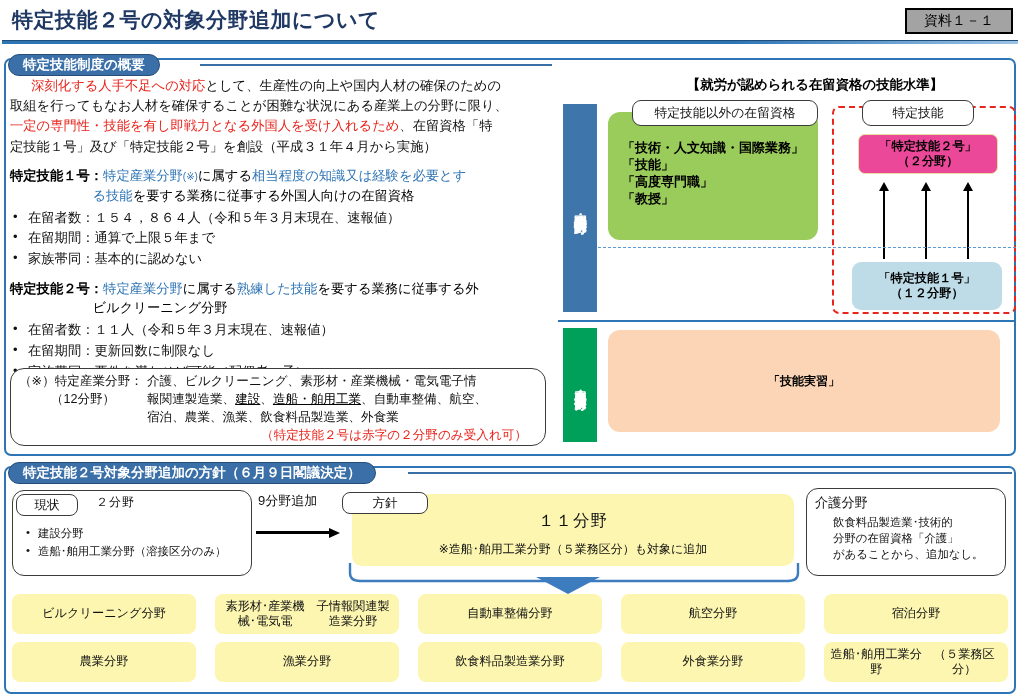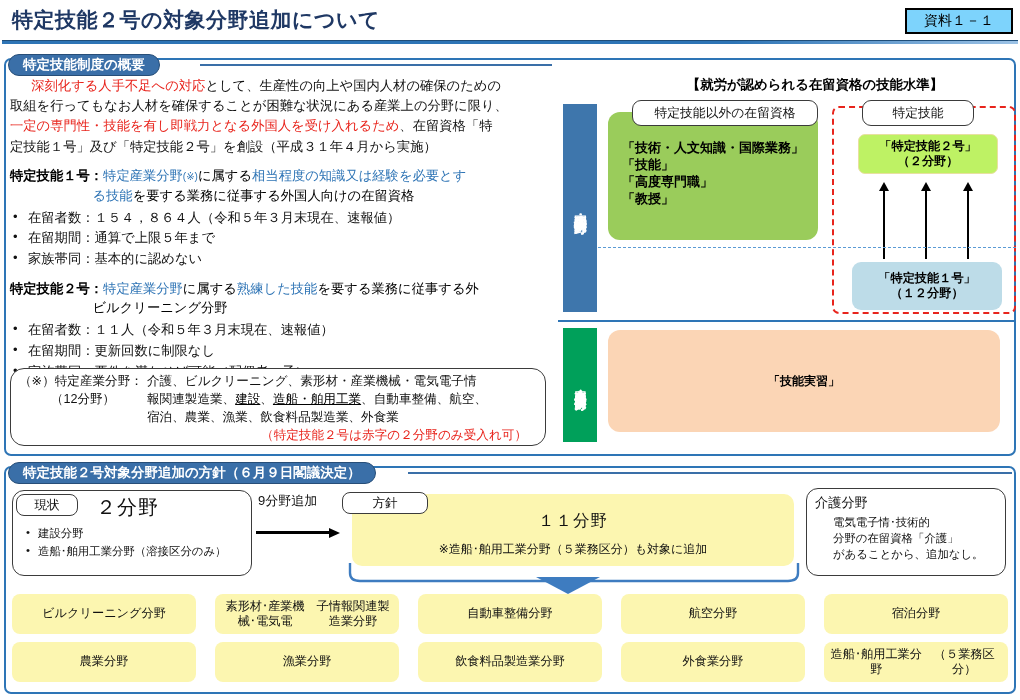--- a/index.html
+++ b/index.html
@@ -18,21 +18,21 @@
     font-size: 21px; font-weight: bold; color: #1F3864;
     letter-spacing: 0.5px;
   }
   .title-rule {
     position: absolute; left: 2px; top: 40px; width: 1016px; height: 4px;
     background: linear-gradient(to right, #2E75B6 0%, #2E75B6 72%, #9DC3E6 100%);
     border-top: 1px solid #1F4E79;
   }
   .doc-badge {
     position: absolute; left: 905px; top: 8px; width: 108px; height: 26px;
-    border: 2px solid #000; background: #7dd3fc;
+    border: 2px solid #000; background: #a3a3a3;
     display: flex; align-items: center; justify-content: center;
     font-size: 14px; color: #000;
   }
 
   
   .panel {
     position: absolute; border: 2px solid #2E75B6; border-radius: 7px; background: #fff;
   }
   #panel-top { left: 4px; top: 58px; width: 1012px; height: 398px; }
   #panel-bottom { left: 4px; top: 466px; width: 1012px; height: 228px; }
@@ -113,21 +113,21 @@
   #label-tokutei { left: 862px; top: 100px; width: 112px; height: 26px; }
 
   .green-box {
     position: absolute; left: 608px; top: 112px; width: 210px; height: 128px;
     background: #9ACC5B; border-radius: 12px;
     padding: 28px 0 16px 14px;
     font-size: 13px; font-weight: bold; line-height: 1.3; color: #000;
   }
   .yellow-box-2 {
     position: absolute; left: 858px; top: 134px; width: 140px; height: 40px;
-    background: #bef264; border: 1px solid #E8E0A0; border-radius: 7px;
+    background: #ec4899; border: 1px solid #E8E0A0; border-radius: 7px;
     display: flex; flex-direction: column; align-items: center; justify-content: center;
     font-size: 12.2px; font-weight: bold; color: #000; line-height: 1.25;
   }
   .blue-box-1 {
     position: absolute; left: 852px; top: 262px; width: 150px; height: 48px;
     background: #BDDCE8; border-radius: 9px;
     display: flex; flex-direction: column; align-items: center; justify-content: center;
     font-size: 12.2px; font-weight: bold; color: #000; line-height: 1.25;
   }
   .peach-box {
@@ -163,21 +163,21 @@
     border: 1.6px solid #3b3b3b; border-radius: 12px; background: #fff;
   }
   .pill {
     border: 1.4px solid #3b3b3b; border-radius: 8px; background: #fff;
     display: flex; align-items: center; justify-content: center;
     font-size: 12.6px; color: #111;
   }
   #pill-genjo { position: absolute; left: 16px; top: 494px; width: 62px; height: 22px; z-index: 6; }
   #pill-hoshin { position: absolute; left: 342px; top: 492px; width: 86px; height: 22px; z-index: 6; text-align: right; }
   .state-big {
-    position: absolute; left: 96px; top: 494px; font-size: 20px; color: #111; letter-spacing: 1px;
+    position: absolute; left: 96px; top: 494px; font-size: 12px; color: #111; letter-spacing: 1px;
   }
   .state-list { position: absolute; left: 24px; top: 524px; }
   .state-list li {
     list-style: none; font-size: 11.4px; line-height: 1.62; color: #111;
     position: relative; padding-left: 14px;
   }
   .state-list li::before { content: "\2022"; position: absolute; left: 2px; top: -1px; }
 
   .add-label {
     position: absolute; left: 258px; top: 492px; font-size: 13px; color: #111;
@@ -354,21 +354,21 @@
 
 <div class="pill" id="pill-hoshin">方針</div>
 <div class="policy-yellow">
   <div class="big">１１分野</div>
   <div class="small">※造船･舶用工業分野（５業務区分）も対象に追加</div>
 </div>
 
 <div class="kaigo-box">
   <div class="kaigo-title">介護分野</div>
   <div class="kaigo-body">
-    <div>電気電子情･技術的</div>
+    <div>飲食料品製造業･技術的</div>
     <div>分野の在留資格「介護」</div>
     <div>があることから、追加なし。</div>
   </div>
 </div>
 
 <svg class="brace" viewBox="0 0 452 20" preserveAspectRatio="none">
   <path d="M2,0 L2,10 Q2,18 12,18 L440,18 Q450,18 450,10 L450,0" fill="none" stroke="#3E7CC0" stroke-width="2.4"></path>
 </svg>
 <div class="down-arrow"></div>
 

